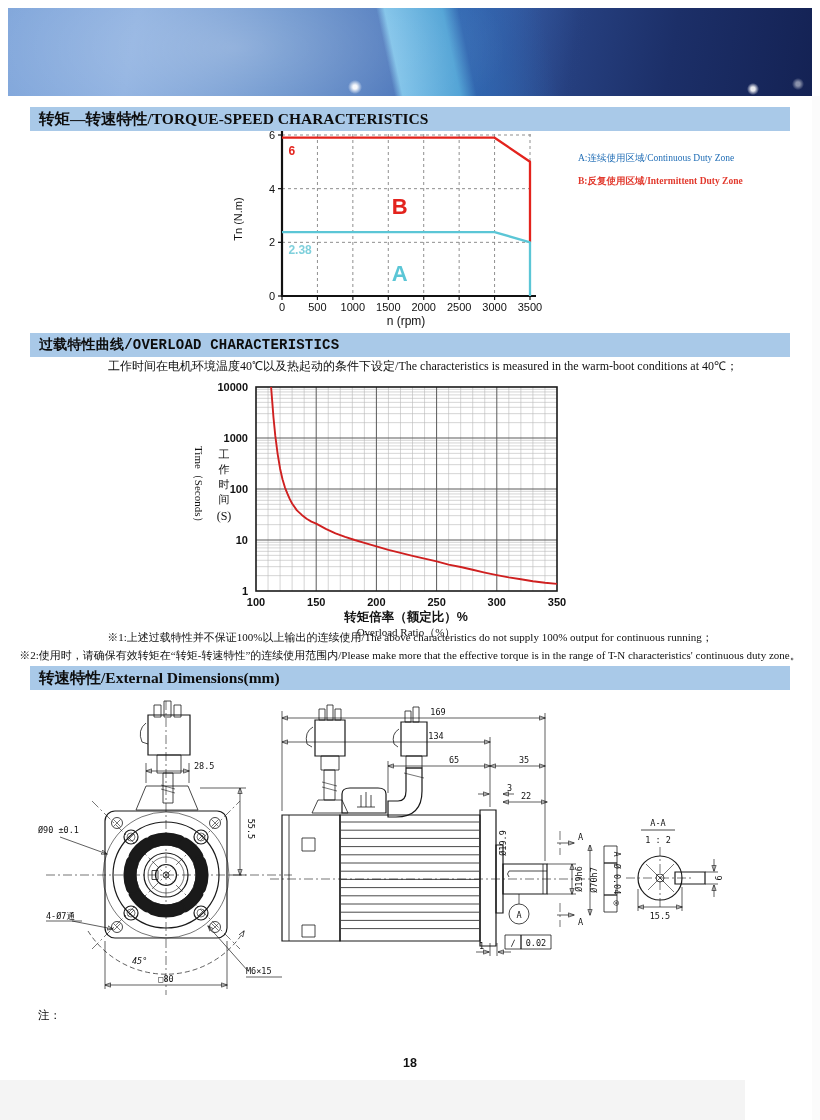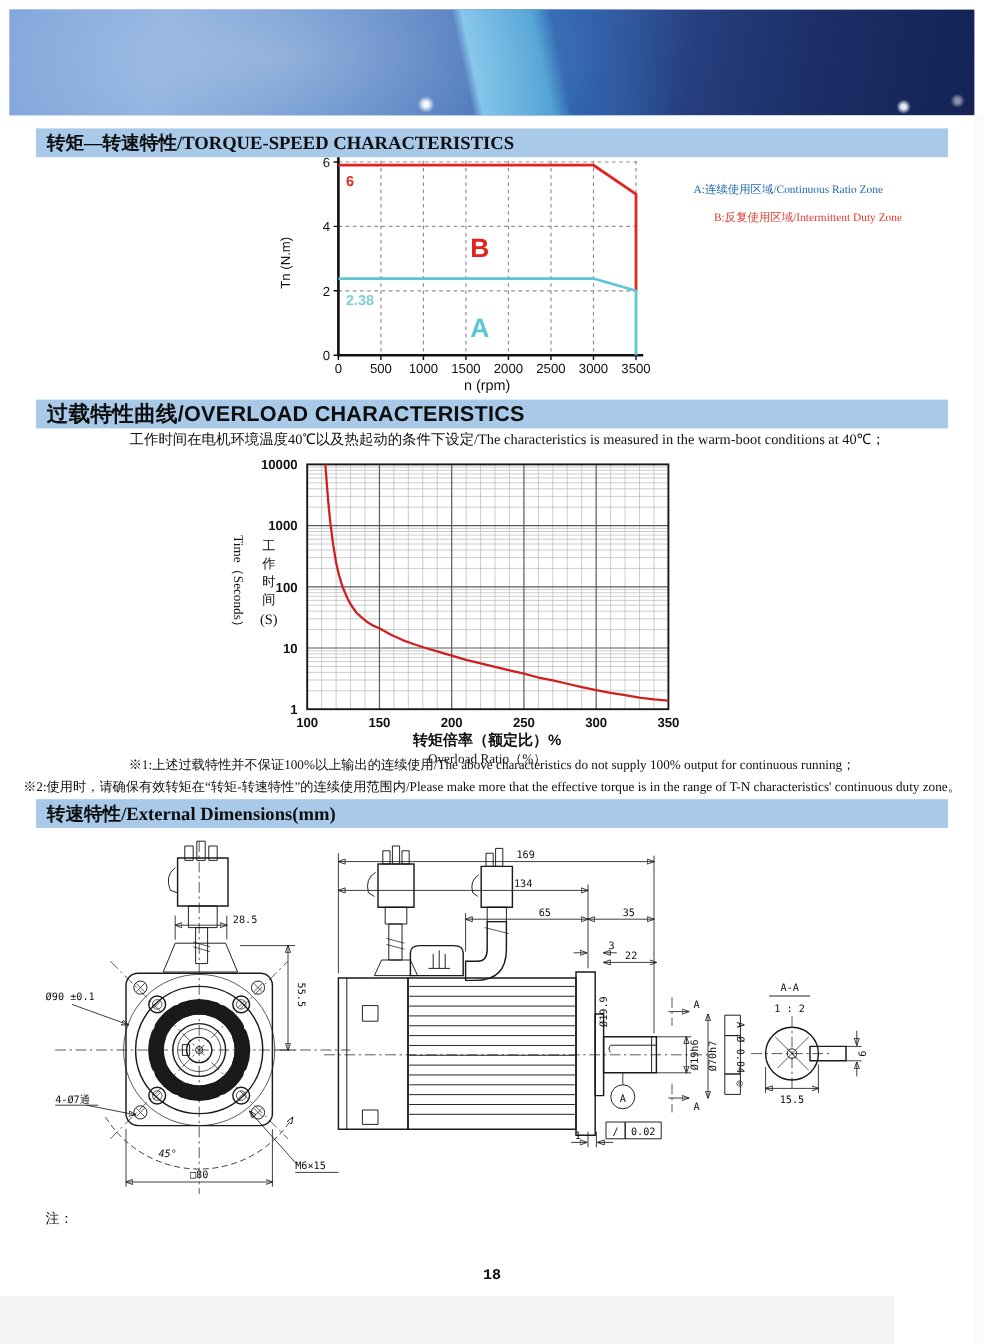--- a/index.html
+++ b/index.html
@@ -16,21 +16,21 @@
       radial-gradient(ellipse 420px 180px at 28% 45%, rgba(255,255,255,.28), rgba(255,255,255,0) 65%),
       linear-gradient(78deg, rgba(0,0,0,0) 47%, rgba(130,205,240,.85) 48%, rgba(80,165,215,.95) 55%, rgba(40,105,180,.55) 57%, rgba(0,0,0,0) 67%),
       linear-gradient(100deg,#7fa5da 0%, #86abde 16%, #5e8bc9 34%, #3c68b2 54%, #27418130 70%, rgba(0,0,0,0) 71%),
       linear-gradient(100deg,#6f99d4 0%, #4d77ba 40%, #2c4a8e 62%, #1c2f68 82%, #142254 100%);
   }
 
   
   .sec{left:30px;width:760px;height:24px;background:#a9c9e8;display:flex;align-items:center;
        padding-left:9px;box-sizing:border-box;font-weight:bold;color:#0d0d0d;}
   .sec.serif{font-family:"Liberation Serif",serif;font-size:15.5px;}
-  .sec.mono{font-family:Liberation Sans, sans-serif;font-size:18px;letter-spacing:.2px;text-align:right;}
+  .sec.mono{font-family:Liberation Mono, monospace;font-size:14px;letter-spacing:.2px;text-align:right;}
   #h1{top:107px;} #h2{top:333px;} #h3{top:666px;}
 
   .cond{left:108px;top:357px;font-family:"Liberation Serif",serif;font-size:12px;color:#101010;}
   .noteline{left:0;width:820px;text-align:center;font-family:"Liberation Serif",serif;font-size:11px;color:#101010;}
   #note1{top:630px;} #note2{top:648px;}
 
   
   svg text{font-family:"Liberation Sans",sans-serif;}
   .gd{stroke:#8f8f8f;stroke-width:1;stroke-dasharray:3,3;}
   .ax{stroke:#111;stroke-width:2.2;}
@@ -49,21 +49,21 @@
   
   .dw line,.dw path,.dw rect,.dw circle,.dw polyline,.dw polygon{stroke:#1a1a1a;fill:none;vector-effect:non-scaling-stroke;}
   .s12{stroke-width:1.2;} .s08{stroke-width:.8;} .s06{stroke-width:.6;}
   .wfill{fill:#fff;}
   .cl{stroke:#777;stroke-width:.6;stroke-dasharray:9,3,2,3;}
   .dim{stroke:#222;stroke-width:.7;}
   .dw text{font-family:"DejaVu Sans Mono",monospace;font-size:8.5px;fill:#111;stroke:none;}
 
   .footer{left:38px;top:1008px;width:746px;display:flex;font-family:"Liberation Serif",serif;font-size:11.5px;color:#0d0d0d;}
   .footer .pfx{flex:0 0 26px;}
-  .pageno{left:0;top:1056px;width:820px;text-align:center;font-size:12.5px;font-weight:bold;font-family:Liberation Mono, monospace;}
+  .pageno{left:0;top:1056px;width:820px;text-align:center;font-size:12.5px;font-weight:bold;font-family:Liberation Sans, sans-serif;}
   .bottomstrip{left:0;top:1080px;width:745px;height:40px;background:#f4f4f4;}
   .rightstrip{left:812px;top:96px;width:8px;height:1024px;background:#fbfbfb;}
 </style>
 </head>
 <body>
 
 <div class="abs banner"></div>
 <div class="abs rightstrip"></div>
 
 <div id="h1" class="abs sec serif">转矩—转速特性/TORQUE-SPEED CHARACTERISTICS</div>
@@ -109,22 +109,22 @@
       <polyline points="57.0,13.7 269.6,13.7 305.0,37.8 305.0,118.3" fill="none" stroke="#e3231d" stroke-width="2.3" stroke-linejoin="round"></polyline>
       <polyline points="57.0,108.1 269.6,108.1 305.0,118.3 305.0,172.0" fill="none" stroke="#5bc6d6" stroke-width="2.3" stroke-linejoin="round"></polyline>
       <text x="63.37714285714286" y="31.125" fill="#e3231d" font-size="12" class="ann">6</text>
       <text x="63.37714285714286" y="130.40833333333333" fill="#7fd0dc" font-size="12" class="ann">2.38</text>
       <text x="166.82857142857142" y="90.15833333333335" fill="#e3231d" font-size="22" class="ann">B</text>
       <text x="166.82857142857142" y="157.24166666666667" fill="#5bc6d6" font-size="22" class="ann">A</text>
     </g>
   <text x="17" y="95" transform="rotate(-90 17 95)" text-anchor="middle" class="tl">Tn (N.m)</text>
   <text x="181" y="201" text-anchor="middle" class="tl" style="font-size:12px">n (rpm)</text>
 </svg>
-<span id="legA" class="legend-item" style="left: 578px; top: 152px; color: rgb(30, 108, 181);">A:连续使用区域/Continuous Ratio Zone</span>
-<span id="legB" class="legend-item" style="left: 595px; top: 175px; color: rgb(226, 58, 46);">B:反复使用区域/Intermittent Duty Zone</span>
+<span id="legA" class="legend-item" style="left: 578px; top: 152px; color: rgb(30, 108, 181);">A:连续使用区域/Continuous Duty Zone</span>
+<span id="legB" class="legend-item" style="left: 578px; top: 175px; color: rgb(226, 58, 46); font-weight: bold;">B:反复使用区域/Intermittent Duty Zone</span>
 
 <div id="h2" class="abs sec mono">过载特性曲线/OVERLOAD CHARACTERISTICS</div>
 <div class="abs cond">工作时间在电机环境温度40℃以及热起动的条件下设定/The characteristics is measured in the warm-boot conditions at 40℃；</div>
 
 <svg class="abs" style="left:140px;top:368px;" width="560" height="284" viewBox="0 0 560 284">
   <g id="ol">
       <line x1="128.04" y1="19" x2="128.04" y2="223" class="gm"></line>
       <line x1="140.07999999999998" y1="19" x2="140.07999999999998" y2="223" class="gm"></line>
       <line x1="152.12" y1="19" x2="152.12" y2="223" class="gm"></line>
       <line x1="164.16" y1="19" x2="164.16" y2="223" class="gm"></line>

